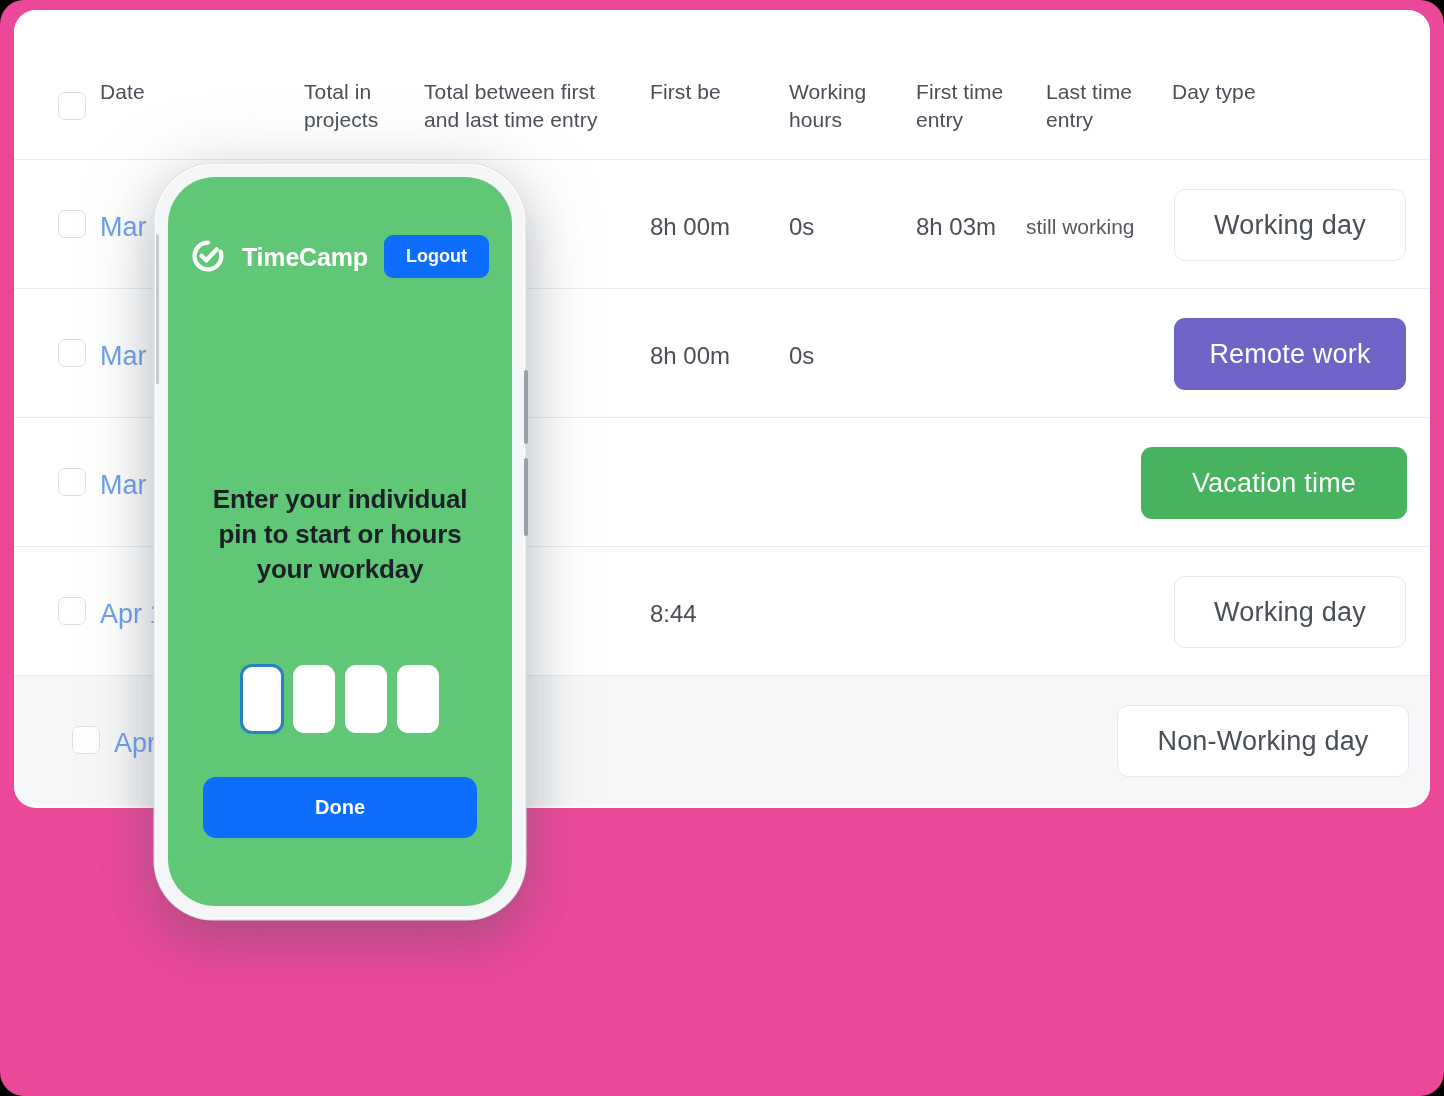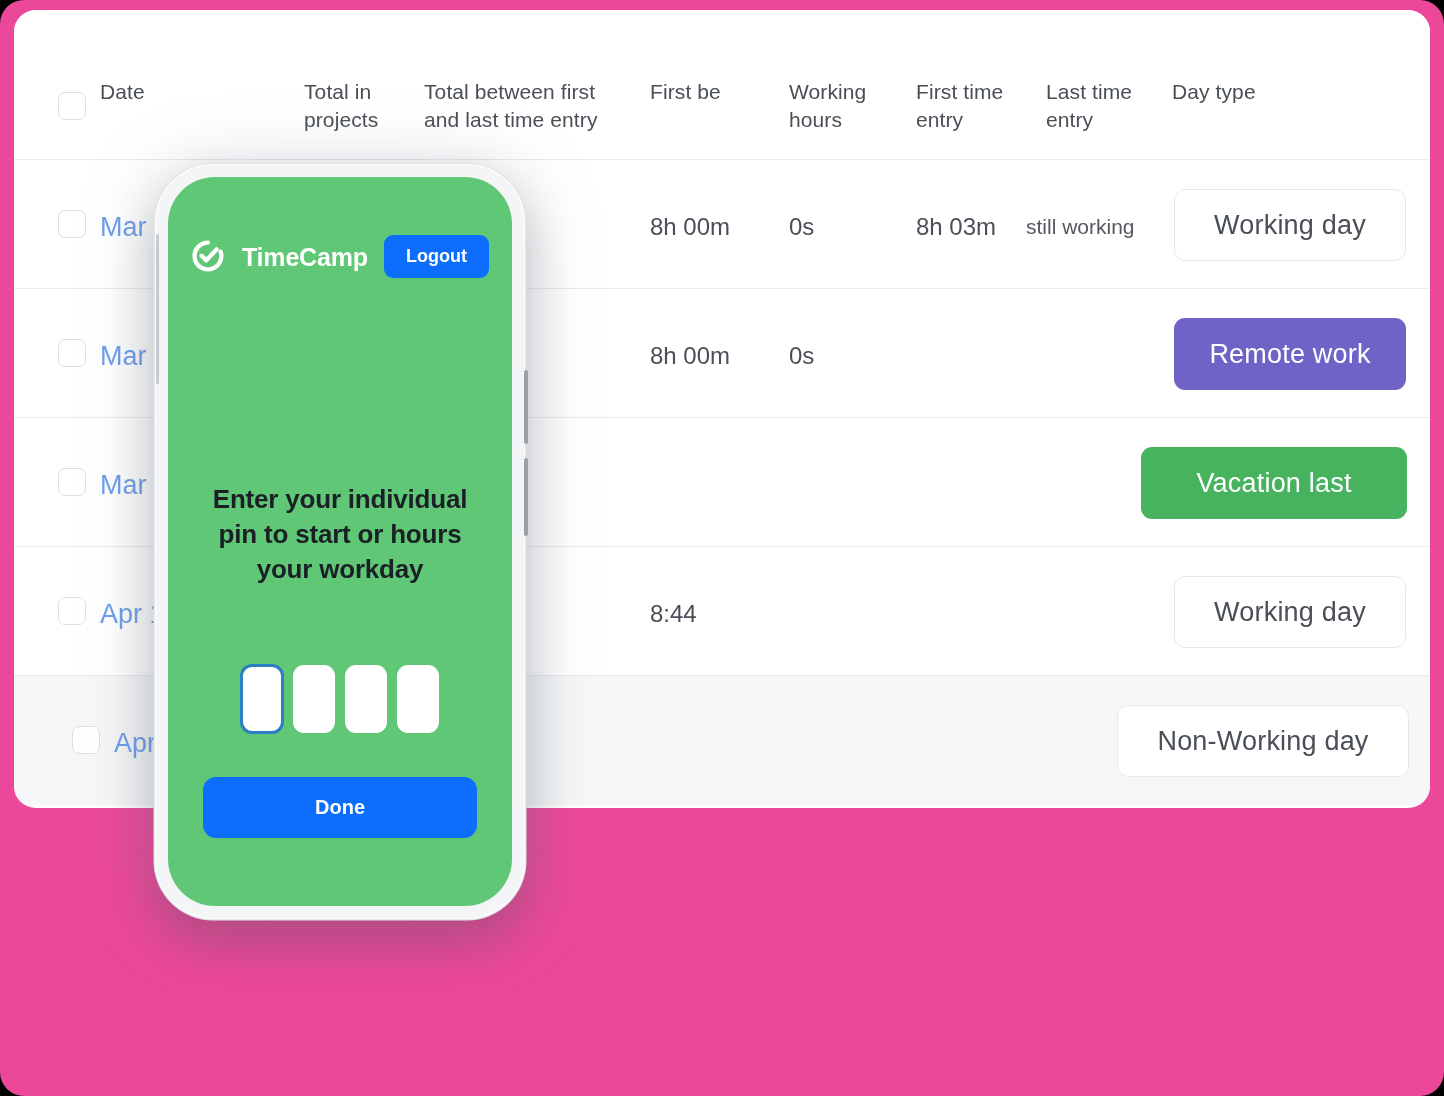--- a/index.html
+++ b/index.html
@@ -289,21 +289,21 @@
           <div class="chk" style="left: 44px; top: 50px;"></div>
           <div class="cell date" style="left: 86px; top: 52px;">Mar 30</div>
           <div class="cell" style="left: 450px; top: 52px;">m</div>
           <div class="cell" style="left: 636px; top: 52px;">8h 00m</div>
           <div class="cell" style="left: 775px; top: 52px;">0s</div>
           <div class="pill purple" style="left: 1160px; width: 232px; top: 29px;">Remote work</div>
         </div>
         <div class="row" style="top: 408px;">
           <div class="chk" style="left: 44px; top: 50px;"></div>
           <div class="cell date" style="left: 86px; top: 52px;">Mar 31</div>
-          <div class="pill green" style="left: 1127px; width: 266px; top: 29px;">Vacation last</div>
+          <div class="pill green" style="left: 1127px; width: 266px; top: 29px;">Vacation time</div>
         </div>
         <div class="row" style="top: 537px;">
           <div class="chk" style="left: 44px; top: 50px;"></div>
           <div class="cell date" style="left: 86px; top: 52px;">Apr 1, I</div>
           <div class="cell" style="left: 450px; top: 52px;">m</div>
           <div class="cell" style="left: 636px; top: 52px;">8:44</div>
           <div class="pill outline" style="left: 1160px; width: 232px; top: 29px;">Working day</div>
         </div>
         <div class="row alt last" style="top: 666px;">
           <div class="chk" style="left: 58px; top: 50px;"></div>

